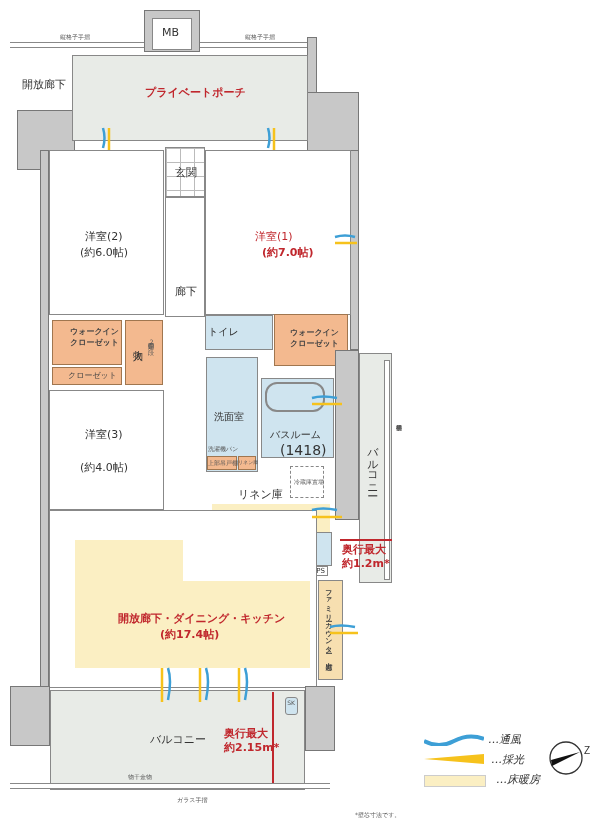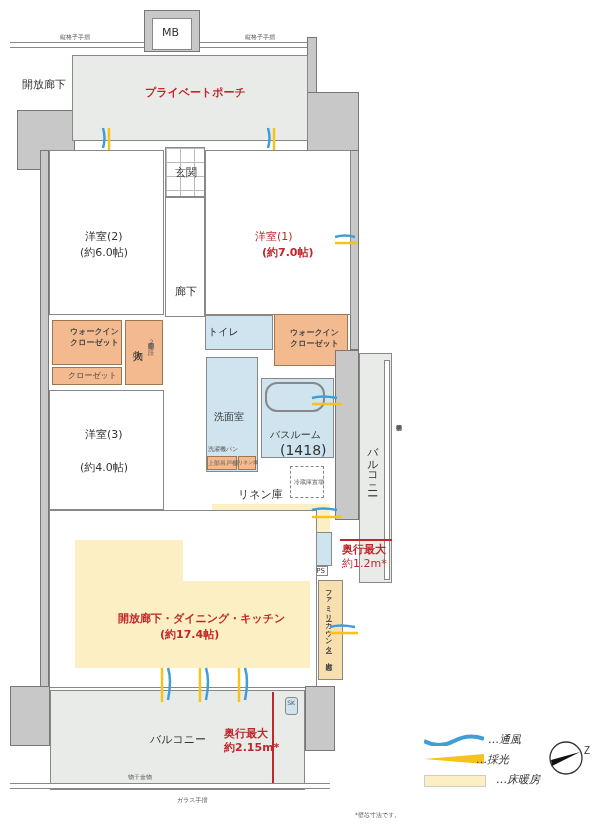--- a/index.html
+++ b/index.html
@@ -115,21 +115,21 @@
 <div class="room floor-heat" style="left:318px;top:580px;width:25px;height:100px;background:#f7dfb0;"></div>
 <div class="lbl lbl-sm lbl-red vert" style="left:323px;top:585px;font-size:7px;">ファミリーカウンター 出窓</div>
 
 <div class="wall" style="left:335px;top:350px;width:24px;height:170px;"></div>
 <div class="room floor-grey" style="left:359px;top:353px;width:33px;height:230px;"></div>
 <div class="rail" style="left:384px;top:360px;width:6px;height:220px;border:1px solid #888;"></div>
 <div class="lbl vert" style="left:364px;top:440px;">バルコニー</div>
 <div class="lbl lbl-xs vert" style="left:395px;top:420px;">横格子手摺</div>
 <div class="arrow-h" style="left:340px;top:539px;width:52px;"></div>
 <div class="lbl lbl-red" style="left:342px;top:543px;font-weight:bold;">奥行最大</div>
-<div class="lbl lbl-red" style="left:342px;top:557px;font-weight:normal;">約1.2m*</div>
+<div class="lbl lbl-red" style="left:342px;top:557px;font-weight:bold;">約1.2m*</div>
 
 <div class="wall" style="left:10px;top:686px;width:40px;height:60px;"></div>
 <div class="wall" style="left:305px;top:686px;width:30px;height:65px;"></div>
 <div class="room floor-grey" style="left:50px;top:690px;width:255px;height:100px;"></div>
 <div class="lbl" style="left:150px;top:733px;">バルコニー</div>
 <div class="arrow-v" style="left:272px;top:692px;height:95px;"></div>
 <div class="lbl lbl-red" style="left:224px;top:727px;font-weight:bold;">奥行最大</div>
 <div class="lbl lbl-red" style="left:224px;top:741px;font-weight:bold;">約2.15m*</div>
 <div class="room floor-blue" style="left:285px;top:697px;width:13px;height:18px;border-radius:3px;"></div>
 <div class="lbl lbl-xs" style="left:287px;top:699px;font-size:6px;width:8px;white-space:normal;word-break:break-all;">SK</div>
@@ -161,21 +161,21 @@
 </svg>
 
 <div class="abs" style="left:420px;top:730px;width:120px;height:60px;">
   <svg class="abs" style="left:4px;top:4px;" width="60" height="12">
     <path d="M0 7 q15 8 30 0 t30 -2" stroke="#3d9fd6" stroke-width="4" fill="none"></path>
   </svg>
   <div class="legend-text abs" style="left:68px;top:2px;">…通風</div>
   <svg class="abs" style="left:4px;top:23px;" width="60" height="12">
     <polygon points="0,6 60,1 60,11" fill="#f6c21c"></polygon>
   </svg>
-  <div class="legend-text abs" style="left:56px;top:22px;">…採光</div>
+  <div class="legend-text abs" style="left:71px;top:22px;">…採光</div>
   <div class="abs" style="left:4px;top:45px;width:60px;height:10px;background:#fbefc3;border:1px solid #ccc;"></div>
   <div class="legend-text abs" style="left:76px;top:42px;">…床暖房</div>
 </div>
 
 <svg class="abs" style="left:546px;top:738px;" width="56" height="40">
   <circle cx="20" cy="20" r="16" stroke="#333" stroke-width="1.3" fill="none"></circle>
   <polygon points="5,22 6,28 34,14" fill="#111"></polygon>
   <text x="38" y="16" font-size="10" fill="#333" font-family="Liberation Sans, sans-serif">Z</text>
 </svg>
 

